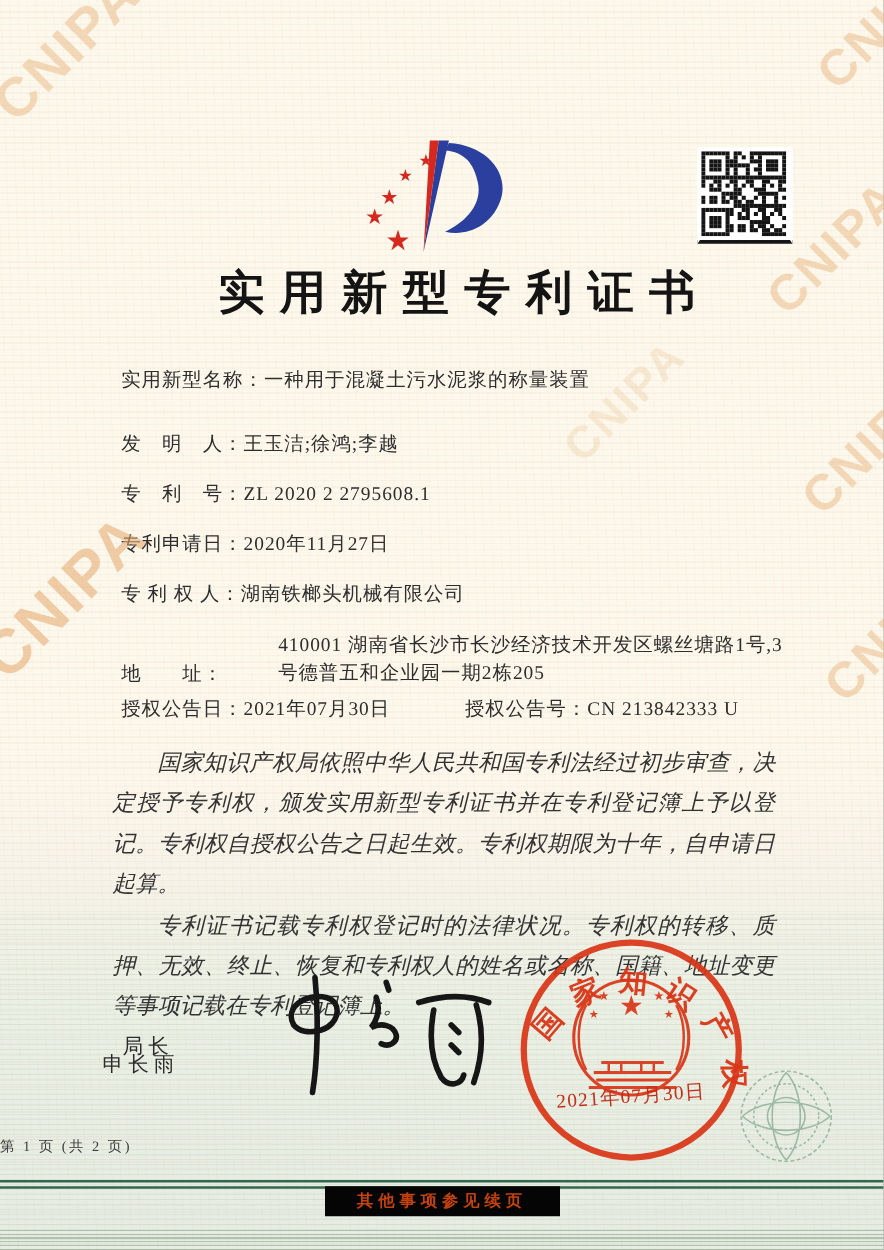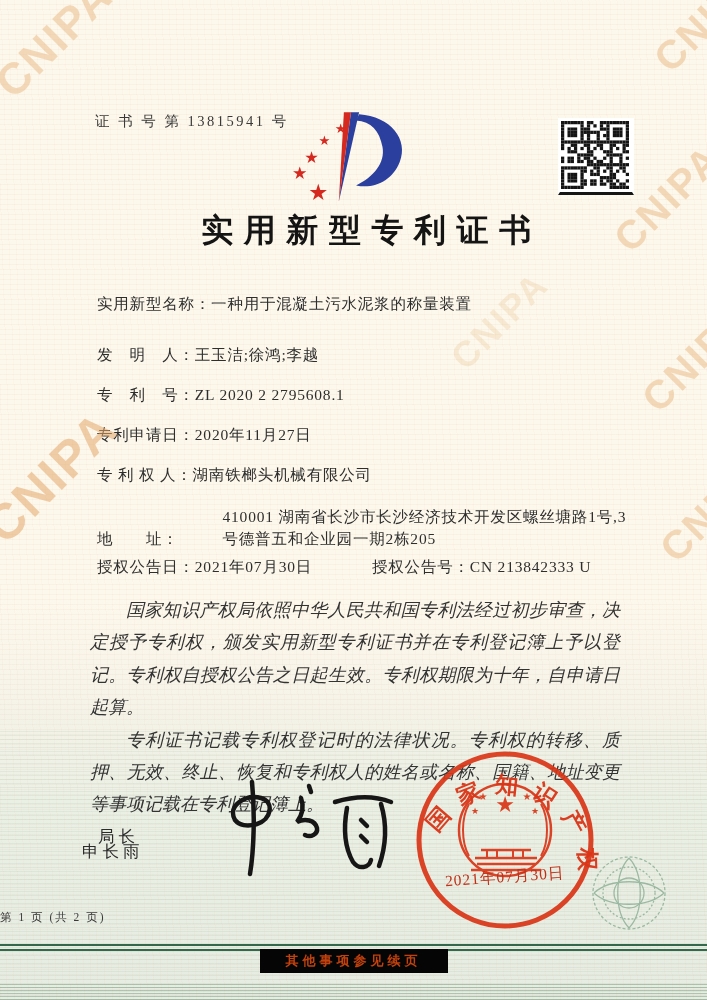--- a/index.html
+++ b/index.html
@@ -23,21 +23,21 @@
   .wm{
     position:absolute;font-family:"Liberation Sans","DejaVu Sans",sans-serif;
     font-weight:bold;color:rgba(231,177,119,0.45);transform:rotate(-45deg);
     letter-spacing:2px;z-index:3;pointer-events:none;white-space:nowrap;
   }
   .cert-no{position:absolute;left:95px;top:112px;font-size:14.5px;letter-spacing:2.5px;color:#3a3a3a;z-index:2;}
   .logo{position:absolute;left:286px;top:108px;z-index:2;}
   .qr-box{position:absolute;left:558px;top:118px;width:72px;height:72px;background:#fff;
     border:2px solid #fff;border-bottom:3px solid #151515;z-index:2;}
   .qr-box svg{display:block;margin:1px;}
-  .title{position:absolute;left:0;right:0;top:209px;text-align:center;font-size:32px;
+  .title{position:absolute;left:0;right:0;top:209px;text-align:center;font-size:37px;
     font-weight:bold;letter-spacing:0.33em;color:#141414;z-index:2;margin-left:36px;}
   .row{position:absolute;left:97px;font-size:15.5px;letter-spacing:0.8px;white-space:nowrap;color:#2e2e2e;z-index:2;}
   .row .flabel{white-space:pre;}
   .row-address{display:flex;align-items:flex-end;white-space:normal;gap:44px;}
   .row-address .fvalue{white-space:pre-line;width:440px;line-height:22px;display:inline-block;}
   .paras{position:absolute;left:90px;top:594px;width:530px;z-index:2;
     font-style:italic;font-size:18px;line-height:1.8;text-align:justify;color:#333;}
   .paras p{margin:0;text-indent:2em;}
   .signer-title{position:absolute;left:98px;top:806px;font-size:16.5px;letter-spacing:4px;z-index:2;margin-top:20px;}
   .signer-name{position:absolute;left:82px;top:841px;font-size:16.5px;letter-spacing:4px;z-index:2;}
@@ -60,21 +60,20 @@
   <div class="bottom-band"></div>
 
   <span class="wm" style="left:-18px;top:14px;font-size:44px;">CNIPA</span>
   <span class="wm" style="left:642px;top:-4px;font-size:40px;">CNIPA</span>
   <span class="wm" style="left:602px;top:176px;font-size:40px;">CNIPA</span>
   <span class="wm" style="left:630px;top:336px;font-size:40px;">CNIPA</span>
   <span class="wm" style="left:-30px;top:448px;font-size:50px;color:rgba(228,168,108,0.55);">CNIPA</span>
   <span class="wm" style="left:648px;top:486px;font-size:40px;">CNIPA</span>
   <span class="wm" style="left:440px;top:300px;font-size:36px;color:rgba(235,190,140,0.28);">CNIPA</span>
 
-  <div class="cert-no">证 书 号 第 13815941 号</div>
 
   <div class="logo">
     <svg width="132" height="100" viewBox="0 0 130 98">
       <path d="M 72,6 C 103,8 121,31 112,53 C 105,71 87,80 69,76 C 86,68 98,54 95,38 C 92,22 84,13 69,12 Z" fill="#2b3f9e"></path>
       <polygon points="64,4 72,4 52,92" fill="#2b3f9e"></polygon>
       <polygon points="57,4 64,4 52,92" fill="#d5281e"></polygon>
       <text x="48" y="24" font-size="13" fill="#d5281e" font-family="DejaVu Sans">★</text>
       <text x="32" y="36" font-size="13" fill="#d5281e" font-family="DejaVu Sans">★</text>
       <text x="18" y="54" font-size="16" fill="#d5281e" font-family="DejaVu Sans">★</text>
       <text x="6" y="70" font-size="17" fill="#d5281e" font-family="DejaVu Sans">★</text>

